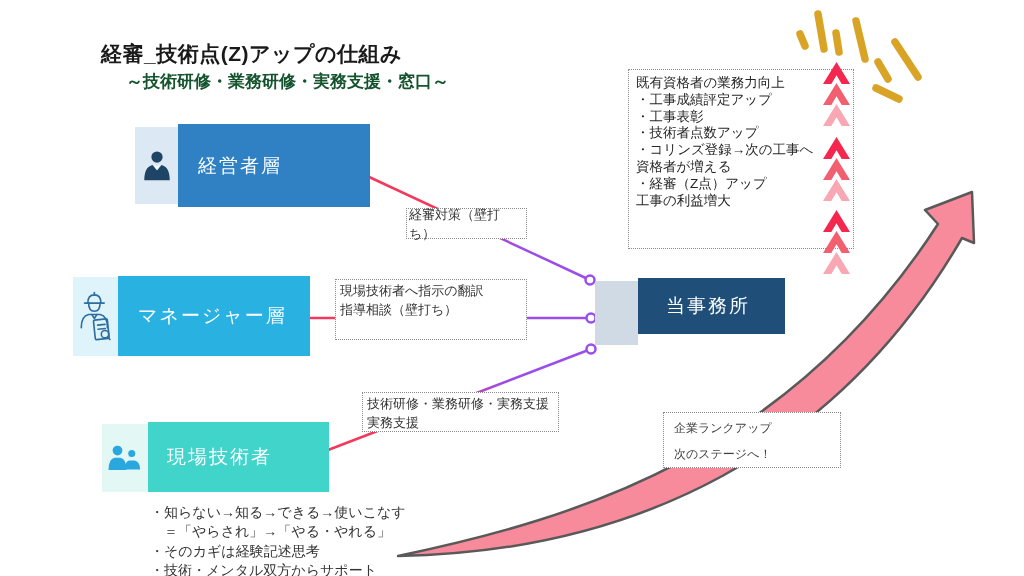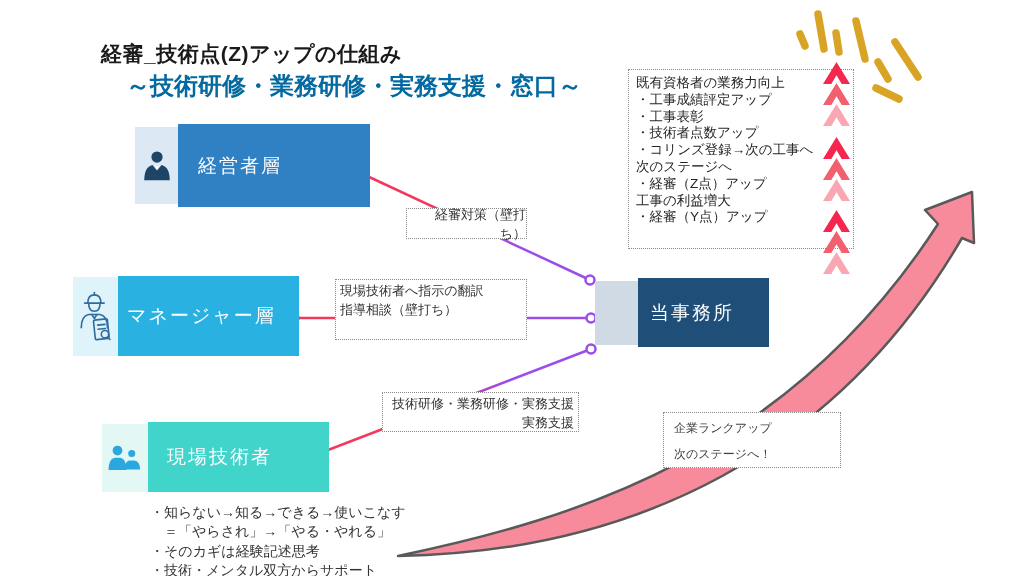--- a/index.html
+++ b/index.html
@@ -6,41 +6,41 @@
   #canvas{
     position:relative;width:1024px;height:576px;background:#ffffff;
     font-family:"Liberation Sans",sans-serif;overflow:hidden;
   }
   svg.layer{position:absolute;left:0;top:0;pointer-events:none;}
   #layer-back{z-index:0;}
   .html-layer{position:absolute;left:0;top:0;width:100%;height:100%;z-index:1;}
   #layer-front{z-index:2;}
 
   .title{position:absolute;left:82px;top:40px;font-size:21px;font-weight:700;color:#1a1a1a;letter-spacing:0.5px;margin-left:19px;}
-  .subtitle{position:absolute;left:126px;top:70px;font-size:24px;font-weight:700;color:#0369a1;}
+  .subtitle{position:absolute;left:126px;top:70px;font-size:17px;font-weight:700;color:#14532d;}
 
   .icon-area{position:absolute;display:flex;align-items:center;justify-content:center;}
   .main-box{position:absolute;display:flex;align-items:center;color:#fdfeff;font-size:19px;letter-spacing:2px;}
 
   .exec-icon-area{left:135px;top:127px;width:43px;height:77px;background:var(--exec-icon-bg);}
   .exec-main{left:178px;top:124px;width:172px;height:83px;background:var(--exec-box);padding-left:20px;text-align:right;}
   .mgr-icon-area{left:73px;top:277px;width:45px;height:79px;background:var(--manager-icon-bg);}
-  .mgr-main{left:118px;top:276px;width:172px;height:80px;background:var(--manager-box);padding-left:9px;}
+  .mgr-main{left:118px;top:276px;width:172px;height:80px;background:var(--manager-box);padding-left:20px;}
   .field-icon-area{left:102px;top:424px;width:46px;height:68px;background:var(--field-icon-bg);}
   .field-main{left:148px;top:422px;width:162px;height:70px;background:var(--field-box);padding-left:19px;font-family:Liberation Serif, serif;}
   .office-icon-area{left:595px;top:281px;width:43px;height:64px;background:var(--office-icon-bg);}
-  .office-main{left:638px;top:278px;width:119px;height:69px;background:var(--office-box);padding-left:12px;}
+  .office-main{left:638px;top:278px;width:119px;height:56px;background:var(--office-box);padding-left:28px;}
 
   .note-box{
     position:absolute;background:#ffffff;border:1px dotted #8a8a8a;
     color:#333333;font-size:13px;line-height:19px;box-sizing:border-box;
   }
-  .lbl1{left:406px;top:208px;width:121px;height:31px;display:flex;align-items:center;padding-left:2px;text-align:right;}
+  .lbl1{left:406px;top:208px;width:121px;height:31px;display:flex;align-items:center;padding-left:2px;}
   .lbl2{left:335px;top:279px;width:192px;height:61px;padding:1px 4px;}
-  .lbl3{left:382px;top:392px;width:197px;height:40px;padding:1px 4px;text-align:right;}
+  .lbl3{left:362px;top:392px;width:197px;height:40px;padding:1px 4px;}
 
   .benefits{
     position:absolute;left:628px;top:69px;width:226px;height:180px;
     background:#ffffff;border:1px dotted #8a8a8a;box-sizing:border-box;
     padding:5px 7px;color:#262626;font-size:13.5px;line-height:16.8px;
   }
   .rankup{
     position:absolute;left:663px;top:412px;width:178px;height:56px;
     background:#ffffff;border:1px dotted #8a8a8a;box-sizing:border-box;
     padding:2px 10px;color:#404040;font-size:12px;line-height:26px;
@@ -151,24 +151,23 @@
       <div>技術研修・業務研修・実務支援</div>
       <div>実務支援</div>
     </div>
 
     <div class="benefits">
       <div>既有資格者の業務力向上</div>
       <div>・工事成績評定アップ</div>
       <div>・工事表彰</div>
       <div>・技術者点数アップ</div>
       <div>・コリンズ登録→次の工事へ</div>
-      <div>次のステージへ</div>
+      <div>資格者が増える</div>
       <div>・経審（Z点）アップ</div>
       <div>工事の利益増大</div>
-      <div>・経審（Y点）アップ</div>
     </div>
 
     <div class="rankup">
       <div>企業ランクアップ</div>
       <div>次のステージへ！</div>
     </div>
 
     <div class="fieldnotes">
       <div>・知らない→知る→できる→使いこなす</div>
       <div>　＝「やらされ」→「やる・やれる」</div>

